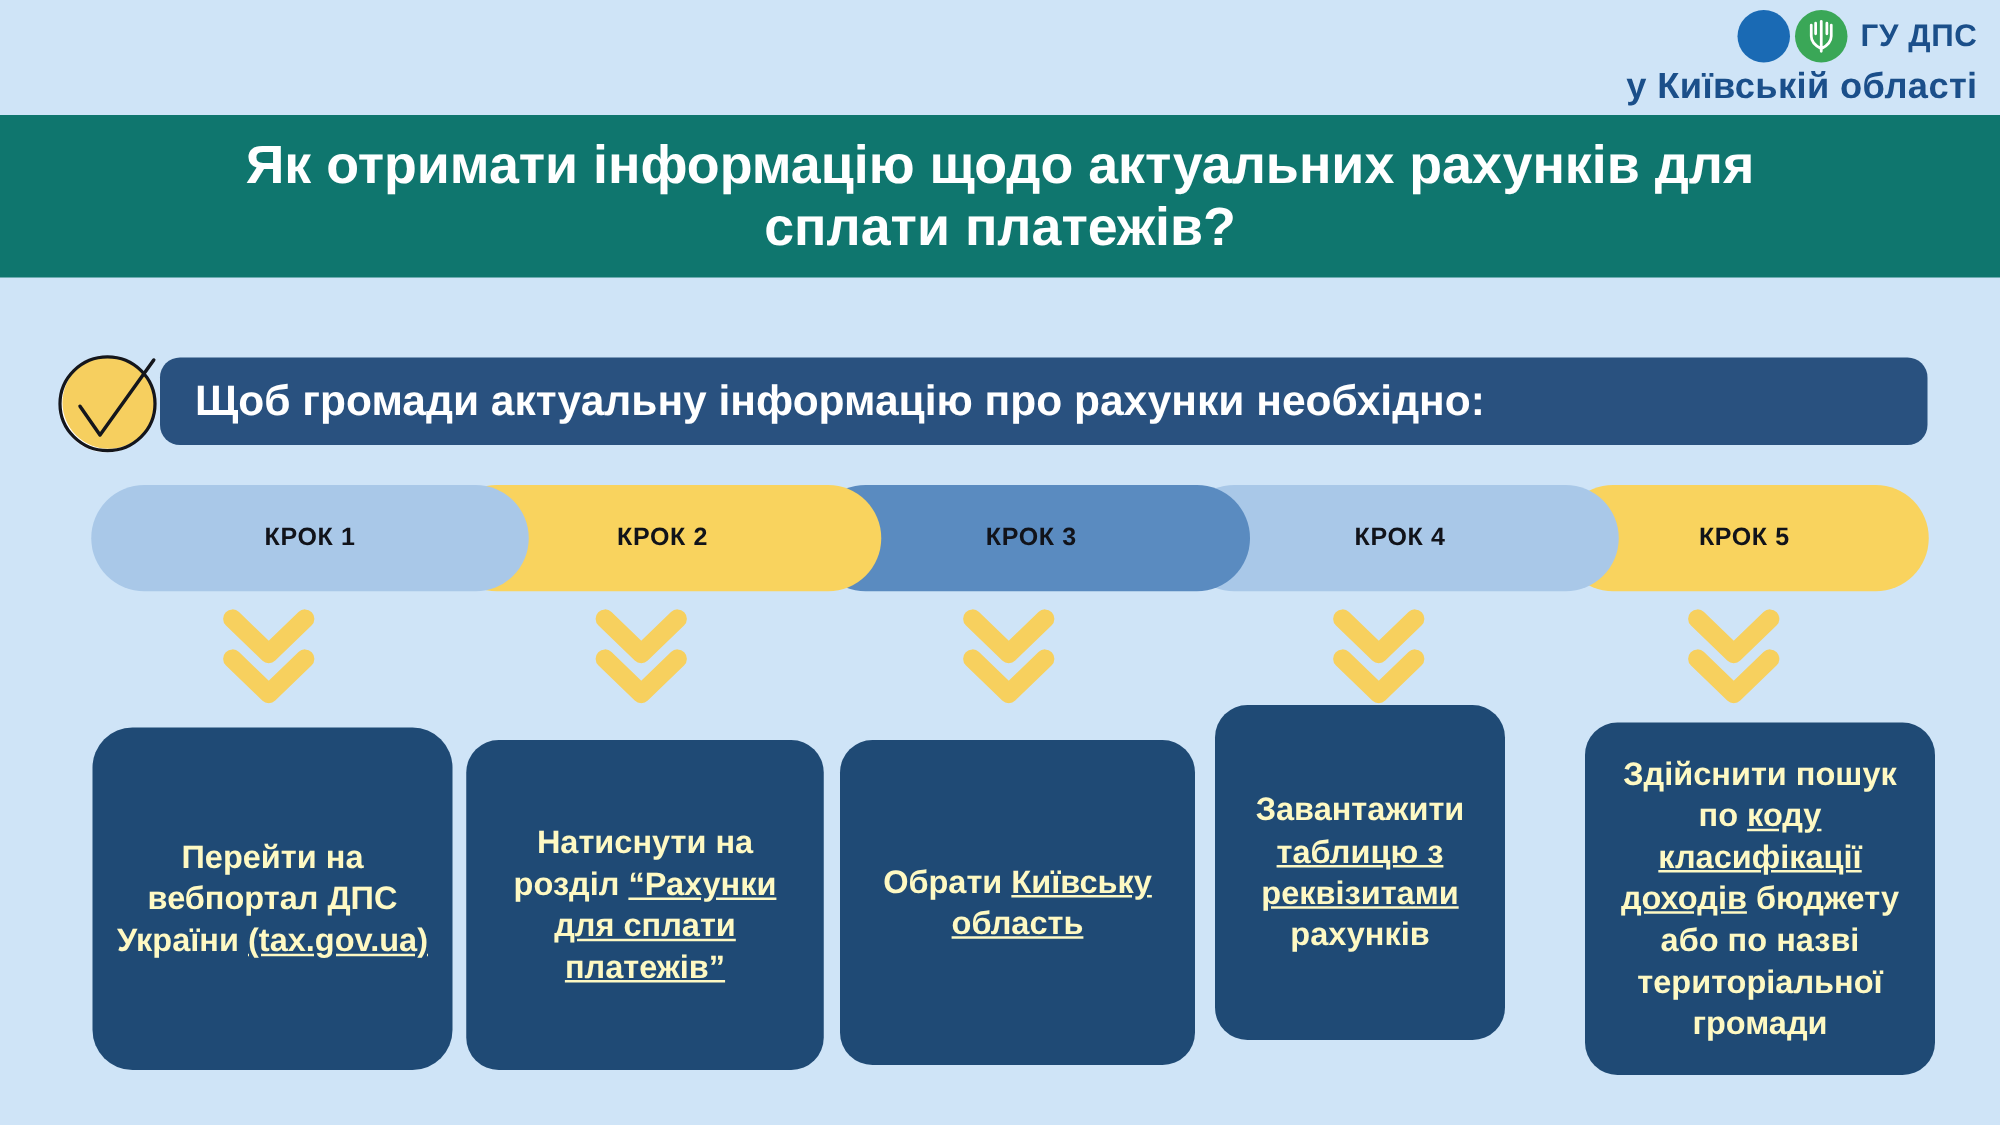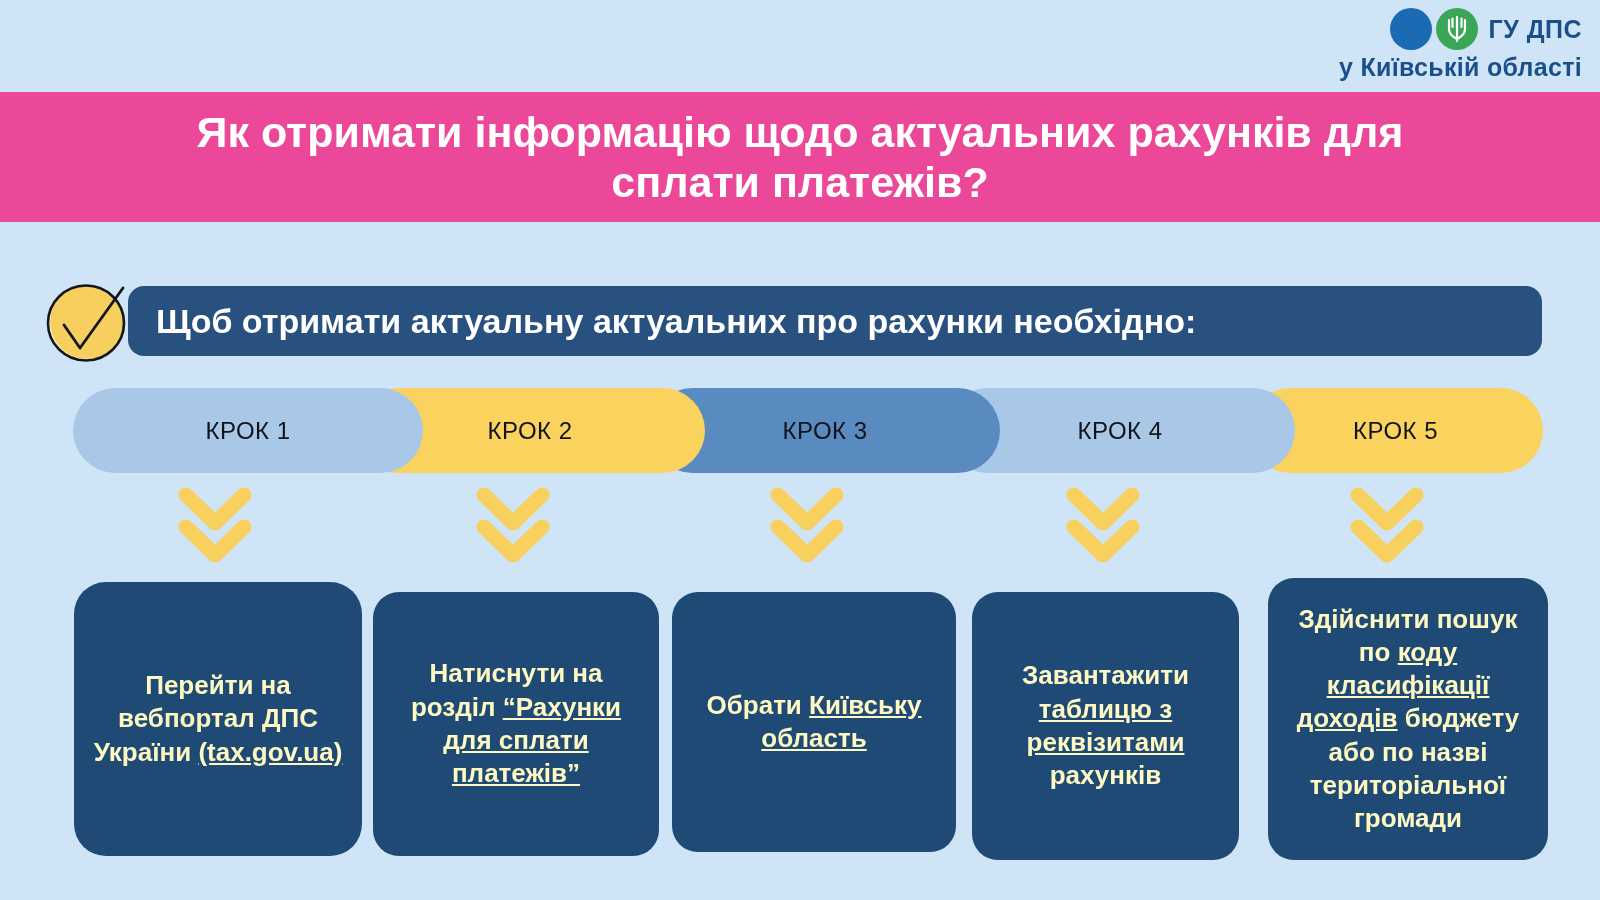--- a/index.html
+++ b/index.html
@@ -51,21 +51,21 @@
   }
   .logo-text-1 {
     font-size: 25px;
     font-weight: bold;
     color: #1b4f8a;
     letter-spacing: 0.5px;
     margin-left: 6px;
     line-height: 1;
   }
   .logo-text-2 {
-    font-size: 25px;
+    font-size: 29px;
     font-weight: bold;
     color: #1b4f8a;
     letter-spacing: 0.3px;
     margin-top: 5px;
     line-height: 1;
   }
 
   
   .title-band {
     position: absolute;
@@ -133,22 +133,22 @@
   .step-pill {
     position: absolute;
     top: 0;
     height: 85px;
     border-radius: 43px;
     display: flex;
     align-items: center;
     justify-content: center;
   }
   .step-label {
-    font-size: 24px;
-    font-weight: normal;
+    font-size: 20px;
+    font-weight: bold;
     color: #11131a;
     letter-spacing: 0.5px;
   }
 
   
   .chev-group {
     position: absolute;
     width: 78px;
     height: 76px;
     top: 487px;
@@ -188,27 +188,27 @@
         <svg width="24" height="28" viewBox="0 0 24 28" aria-hidden="true">
           <path d="M12 2 L12 26 M4 5 L4 14 Q4 20 12 24 M20 5 L20 14 Q20 20 12 24 M7.5 3.5 L7.5 12 M16.5 3.5 L16.5 12" stroke="#ffffff" stroke-width="2.2" fill="none" stroke-linecap="round"></path>
         </svg>
       </span>
       <span class="logo-text-1">ГУ ДПС</span>
     </div>
     <div class="logo-text-2">у Київській області</div>
   </div>
 </div>
 
-<div class="title-band" style="background: #ec4899;">
+<div class="title-band" style="background: #0f766e;">
   <div class="title-text">Як отримати інформацію щодо актуальних рахунків для сплати платежів?</div>
 </div>
 
 <div class="subtitle-wrap">
   <div class="subtitle-bar" style="background: rgb(41, 81, 127);">
-    <span class="subtitle-text">Щоб отримати актуальну актуальних про рахунки необхідно:</span>
+    <span class="subtitle-text">Щоб громади актуальну інформацію про рахунки необхідно:</span>
   </div>
   <span class="check-badge">
     <svg width="86" height="86" viewBox="0 0 86 86" aria-hidden="true">
       <circle cx="41" cy="45" r="37" fill="#ffffff"></circle>
       <circle cx="43" cy="42" r="37" fill="#f6cf5f"></circle>
       <ellipse cx="42" cy="43" rx="38" ry="37.5" fill="none" stroke="#14161c" stroke-width="2.6"></ellipse>
       <path d="M20 45 L36 68 L79 8" fill="none" stroke="#14161c" stroke-width="2.8" stroke-linecap="round" stroke-linejoin="round"></path>
     </svg>
   </span>
 </div>
@@ -254,18 +254,18 @@
 
 <div class="card" style="left: 74px; top: 582px; width: 288px; height: 274px; border-radius: 32px;">
   <div class="card-text"><span>Перейти на вебпортал ДПС України </span><u>(tax.gov.ua)</u></div>
 </div>
 <div class="card" style="left: 373px; top: 592px; width: 286px; height: 264px;">
   <div class="card-text"><span>Натиснути на розділ </span><u>“Рахунки для сплати платежів”</u></div>
 </div>
 <div class="card" style="left: 672px; top: 592px; width: 284px; height: 260px;">
   <div class="card-text"><span>Обрати </span><u>Київську область</u></div>
 </div>
-<div class="card" style="left: 972px; top: 592px; width: 267px; height: 268px;">
+<div class="card" style="left: 972px; top: 564px; width: 232px; height: 268px;">
   <div class="card-text"><span>Завантажити </span><u>таблицю з реквізитами</u><span> рахунків</span></div>
 </div>
 <div class="card" style="left: 1268px; top: 578px; width: 280px; height: 282px;">
   <div class="card-text"><span>Здійснити пошук по </span><u>коду класифікації доходів</u><span> бюджету або по назві територіальної громади</span></div>
 </div>
 
 </body></html>

